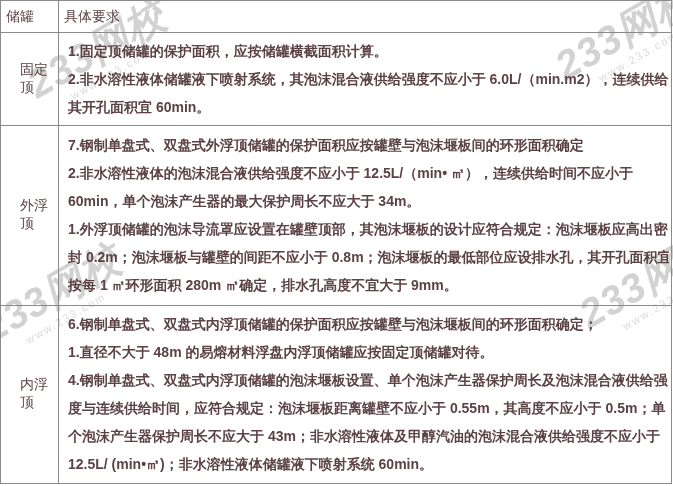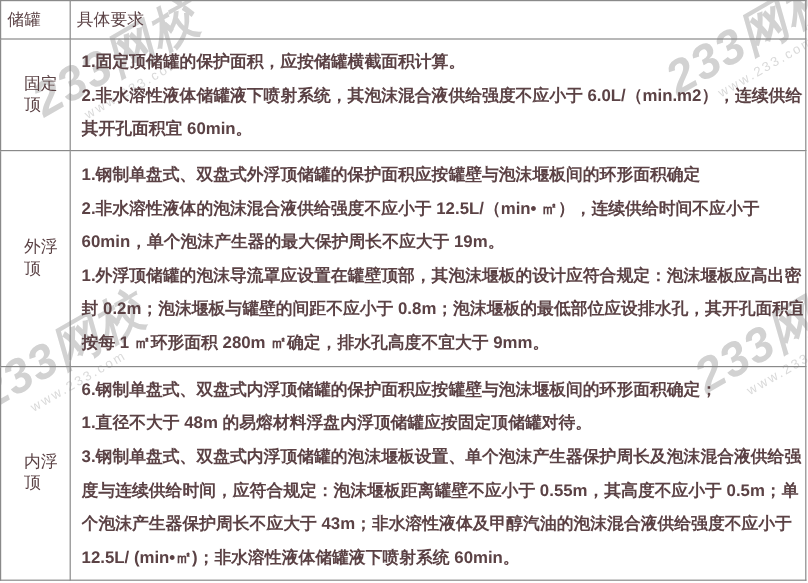--- a/index.html
+++ b/index.html
@@ -116,34 +116,34 @@
       <td class="req-cell">
         <div class="line">1.固定顶储罐的保护面积，应按储罐横截面积计算。</div>
         <div class="line">2.非水溶性液体储罐液下喷射系统，其泡沫混合液供给强度不应小于 6.0L/（min.m2），连续供给</div>
         <div class="line">其开孔面积宜 60min。</div>
       </td>
     </tr>
 
     <tr class="r2">
       <td class="label-cell">外浮顶</td>
       <td class="req-cell">
-        <div class="line">1.钢制单盘式、双盘式外浮顶储罐的保护面积应按罐壁与泡沫堰板间的环形面积确定</div>
+        <div class="line">7.钢制单盘式、双盘式外浮顶储罐的保护面积应按罐壁与泡沫堰板间的环形面积确定</div>
         <div class="line">2.非水溶性液体的泡沫混合液供给强度不应小于 12.5L/（min• ㎡），连续供给时间不应小于</div>
-        <div class="line">60min，单个泡沫产生器的最大保护周长不应大于 19m。</div>
+        <div class="line">60min，单个泡沫产生器的最大保护周长不应大于 34m。</div>
         <div class="line">1.外浮顶储罐的泡沫导流罩应设置在罐壁顶部，其泡沫堰板的设计应符合规定：泡沫堰板应高出密</div>
         <div class="line">封 0.2m；泡沫堰板与罐壁的间距不应小于 0.8m；泡沫堰板的最低部位应设排水孔，其开孔面积宜</div>
         <div class="line">按每 1 ㎡环形面积 280m ㎡确定，排水孔高度不宜大于 9mm。</div>
       </td>
     </tr>
 
     <tr class="r3">
       <td class="label-cell">内浮顶</td>
       <td class="req-cell">
         <div class="line">6.钢制单盘式、双盘式内浮顶储罐的保护面积应按罐壁与泡沫堰板间的环形面积确定；</div>
         <div class="line">1.直径不大于 48m 的易熔材料浮盘内浮顶储罐应按固定顶储罐对待。</div>
-        <div class="line">3.钢制单盘式、双盘式内浮顶储罐的泡沫堰板设置、单个泡沫产生器保护周长及泡沫混合液供给强</div>
+        <div class="line">4.钢制单盘式、双盘式内浮顶储罐的泡沫堰板设置、单个泡沫产生器保护周长及泡沫混合液供给强</div>
         <div class="line">度与连续供给时间，应符合规定：泡沫堰板距离罐壁不应小于 0.55m，其高度不应小于 0.5m；单</div>
         <div class="line">个泡沫产生器保护周长不应大于 43m；非水溶性液体及甲醇汽油的泡沫混合液供给强度不应小于</div>
         <div class="line">12.5L/ (min•㎡)；非水溶性液体储罐液下喷射系统 60min。</div>
       </td>
     </tr>
   </tbody>
 </table>
 
 </body></html>

